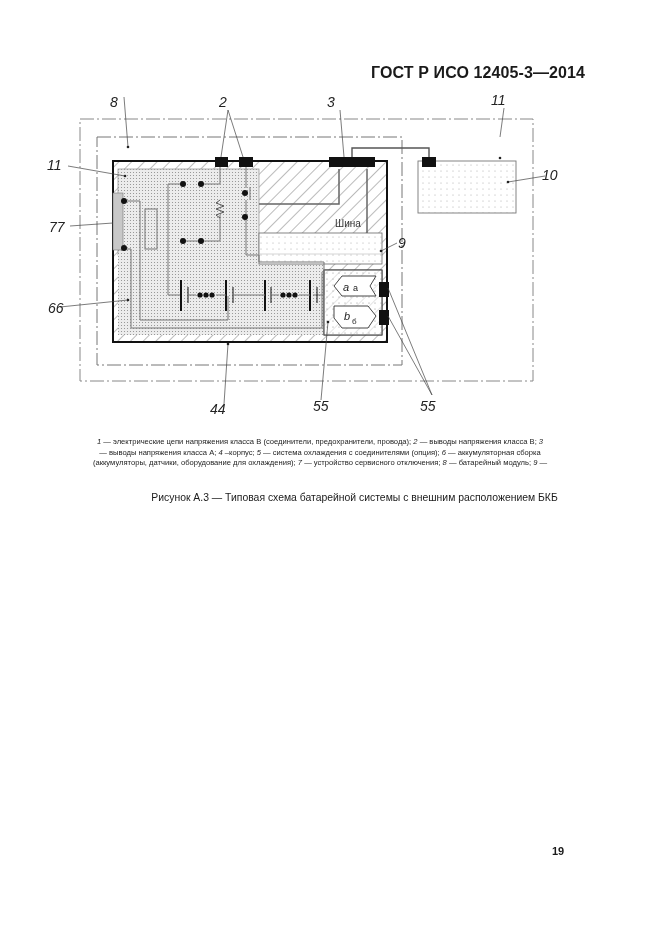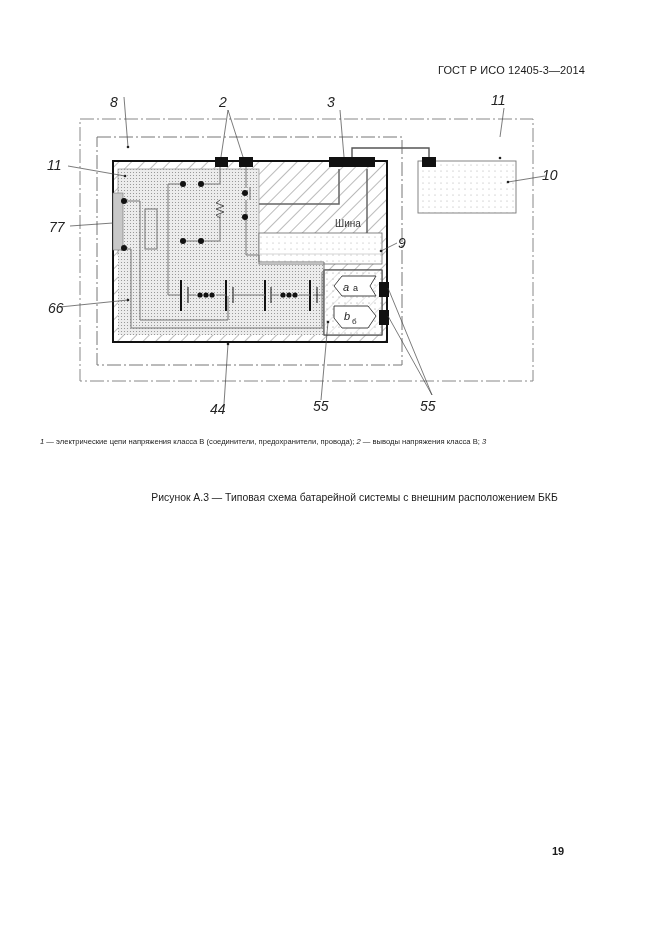--- a/index.html
+++ b/index.html
@@ -1,20 +1,20 @@
 <!DOCTYPE html>
 <html><head>
 <meta charset="utf-8">
 <style>
   html, body { margin: 0; padding: 0; background: #ffffff; }
   body { width: 661px; height: 935px; position: relative; overflow: hidden;
          font-family: "Liberation Sans", sans-serif; color: #1a1a1a; }
-  .header { position: absolute; top: 64px; right: 76px; font-size: 11px; font-weight: normal; letter-spacing: 0.1px; }
+  .header { position: absolute; top: 64px; right: 76px; font-size: 16px; font-weight: bold; letter-spacing: 0.1px; }
   .figure { position: absolute; left: 0; top: 0; width: 661px; height: 430px; }
-  .legend { position: absolute; left: 40px; top: 437px; width: 560px; font-size: 7.6px; line-height: 10.6px; text-align: left; color: #222; }
+  .legend { position: absolute; left: 40px; top: 437px; width: 560px; font-size: 7.6px; line-height: 10.6px; text-align: center; color: #222; }
   .legend i { font-style: italic; }
   .caption { position: absolute; left: 0; width: 661px; top: 492px; text-align: center; font-size: 10.4px; color: #1a1a1a; margin-left: 24px; }
   .page-num { position: absolute; top: 845px; left: 552px; font-size: 11px; font-weight: bold; }
   svg text { font-family: "Liberation Sans", sans-serif; }
   .lbl { font-size: 14px; font-style: italic; fill: #222; }
 </style>
 </head>
 <body>
 
 <div class="header">ГОСТ Р ИСО 12405-3—2014</div>
@@ -165,17 +165,23 @@
   <text class="lbl" x="398" y="248">9</text>
   <text class="lbl" x="210" y="414">44</text>
   <text class="lbl" x="313" y="411">55</text>
   <text class="lbl" x="420" y="411">55</text>
 </svg>
 
 <div class="legend">
   <div>
     <i>1</i><span> — электрические цепи напряжения класса В (соединители, предохранители, провода); </span><i>2</i><span> — выводы напряжения класса В; </span><i>3</i>
   </div>
+  <div>
+    <span>— выводы напряжения класса А; </span><i>4</i><span> –корпус; </span><i>5</i><span> — система охлаждения с соединителями (опция); </span><i>6</i><span> — аккумуляторная сборка</span>
+  </div>
+  <div>
+    <span>(аккумуляторы, датчики, оборудование для охлаждения); </span><i>7</i><span> — устройство сервисного отключения; </span><i>8</i><span> — батарейный модуль; </span><i>9</i><span> —</span>
+  </div>
 </div>
 
 <div class="caption">Рисунок А.3 — Типовая схема батарейной системы с внешним расположением БКБ</div>
 
 <div class="page-num">19</div>
 
 </body></html>

